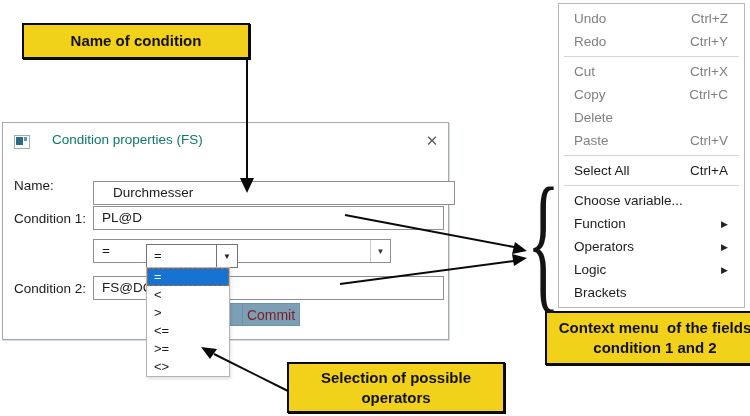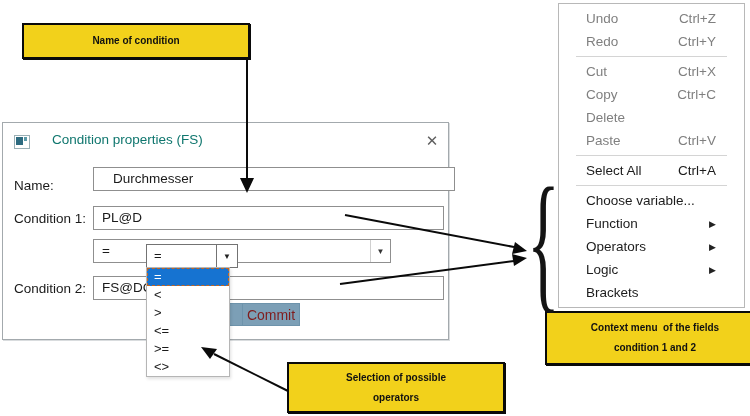--- a/index.html
+++ b/index.html
@@ -5,21 +5,21 @@
   html,body{margin:0;padding:0;background:#fff;}
   #stage{
     position:relative;width:750px;height:416px;background:#ffffff;
     font-family:"Liberation Sans",sans-serif;overflow:hidden;
   }
   
   .callout{
     position:absolute;background:#F2D11B;border:2px solid #0a0a0a;
     box-shadow:1px 1px 0 #0a0a0a;
     display:flex;flex-direction:column;justify-content:center;align-items:center;
-    font-weight:bold;font-size:10px;color:#111;text-align:center;line-height:20px;
+    font-weight:bold;font-size:15px;color:#111;text-align:center;line-height:20px;
     white-space:pre-wrap;
   }
   #callout-name{left:22px;top:23px;width:224px;height:32px;}
   #callout-selection{left:287px;top:362px;width:214px;height:47px;}
   #callout-context{left:545px;top:311px;width:200px;height:50px;padding-left:8px;}
   
   #dialog{
     position:absolute;left:2px;top:122px;width:445px;height:216px;
     background:#fff;border:1px solid #a3a9ad;box-shadow:1px 1px 0 #d9dcde;
   }
@@ -77,21 +77,21 @@
   }
   .dd-opt{
     height:18px;line-height:18px;padding-left:7px;font-size:13px;color:#1a1a1a;
   }
   .dd-opt.sel{
     background:#1673D1;color:#fff;outline:1px dashed #C4641F;outline-offset:-1px;
   }
   
   #ctx-menu{
     position:absolute;left:558px;top:3px;width:187px;background:#fff;
-    border:1px solid #b8b8b8;padding:3px 16px;box-sizing:border-box;z-index:4;
+    border:1px solid #b8b8b8;padding:3px 4px;box-sizing:border-box;z-index:4;
   }
   .menu-item{
     height:23px;display:flex;align-items:center;padding:0 12px 0 11px;
     font-size:13.5px;color:#1c1c1c;
   }
   .menu-item.disabled{color:#7f7f7f;}
   .menu-item .lbl{flex:1;}
   .menu-item .sc{margin-left:8px;}
   .menu-item .sub{font-size:9px;color:#222;margin-left:6px;}
   .menu-sep{border-top:1px solid #d4d4d4;margin:3px 1px;}
@@ -111,21 +111,21 @@
 
   <div id="dialog">
     <span id="dialog-title-icon">
         <span class="ic-l"></span>
         <span class="ic-r"></span>
       </span>
     <span id="dialog-title">Condition properties (FS)</span>
     <span id="dialog-close">✕</span>
 
     <span class="fld-label" style="left:11px;top:55px;">Name:</span>
-    <div class="txt-input" style="top:44px;padding-left:19px;">Durchmesser</div>
+    <div class="txt-input" style="top:58px;padding-left:19px;">Durchmesser</div>
 
     <span class="fld-label" style="left:11px;top:88px;">Condition 1:</span>
     <div class="txt-input" style="top:83px;">PL@D</div>
 
     <div id="op-combo-wide">
       <span class="val">=</span>
       <span class="btn">▼</span>
     </div>
 
     <span class="fld-label" style="left:11px;top:158px;">Condition 2:</span>

